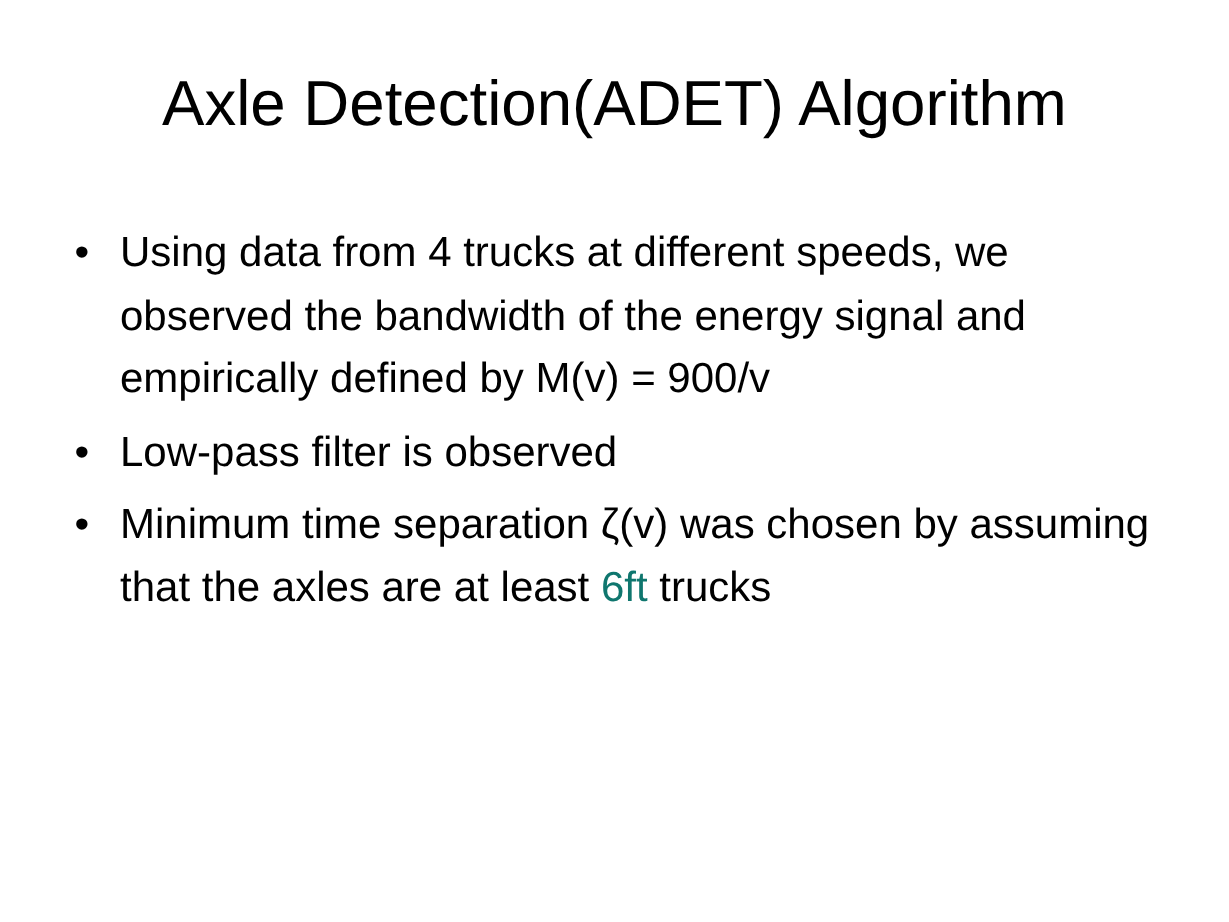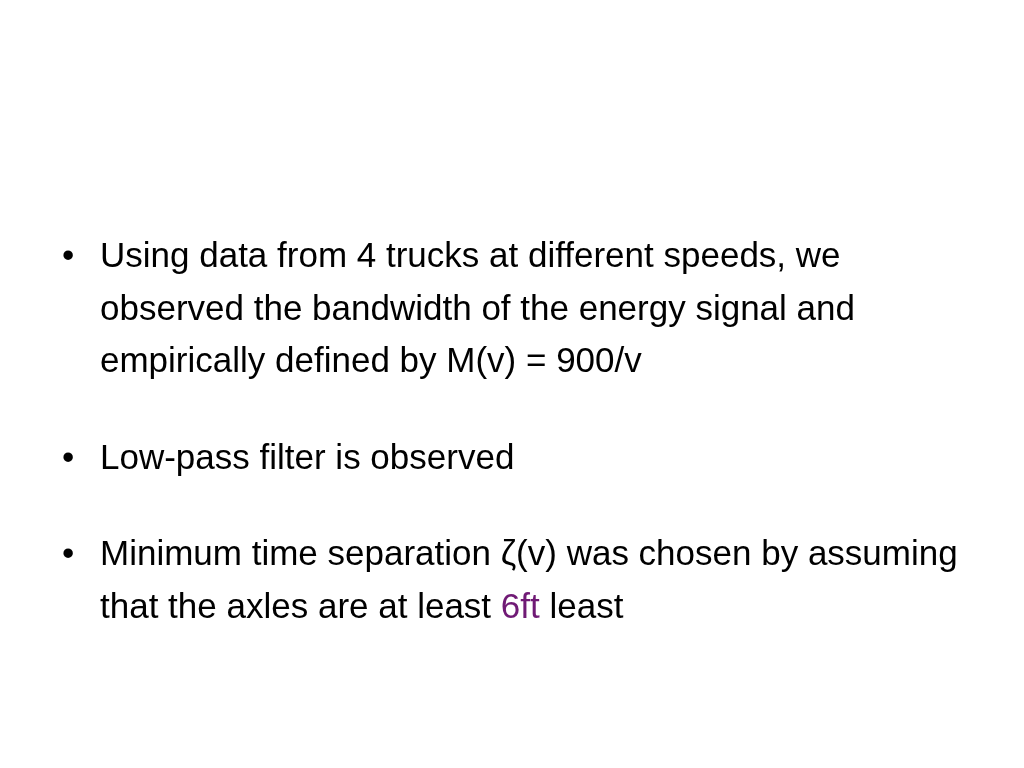--- a/index.html
+++ b/index.html
@@ -54,49 +54,49 @@
   .bullet-marker {
     position: absolute;
     left: 10px;
     top: 0;
     font-size: 35px;
     line-height: 1.5;
     color: #000000;
   }
   .bullet-text {
     display: block;
-    margin-top: 44px;
   }
   .accent {
-    color: #701a75;
+    color: #0f766e;
   }
 </style>
 </head>
 <body>
 
 <div class="slide">
 
+  <div class="slide-title">Axle Detection(ADET) Algorithm</div>
 
   <ul class="bullet-list">
 
     <li class="bullet-item">
       <span class="bullet-marker">•</span>
       <span class="bullet-text">
         <span>Using data from 4 trucks at different speeds, we observed the bandwidth of the energy signal and empirically defined by M(v) = 900/v</span><span class="accent"></span><span></span>
       </span>
     </li>
 
     <li class="bullet-item">
       <span class="bullet-marker">•</span>
       <span class="bullet-text">
         <span>Low-pass filter is observed</span><span class="accent"></span><span></span>
       </span>
     </li>
 
     <li class="bullet-item">
       <span class="bullet-marker">•</span>
       <span class="bullet-text">
-        <span>Minimum time separation ζ(v) was chosen by assuming that the axles are at least </span><span class="accent">6ft</span><span> least</span>
+        <span>Minimum time separation ζ(v) was chosen by assuming that the axles are at least </span><span class="accent">6ft</span><span> trucks</span>
       </span>
     </li>
 
   </ul>
 </div>
 
 </body></html>

